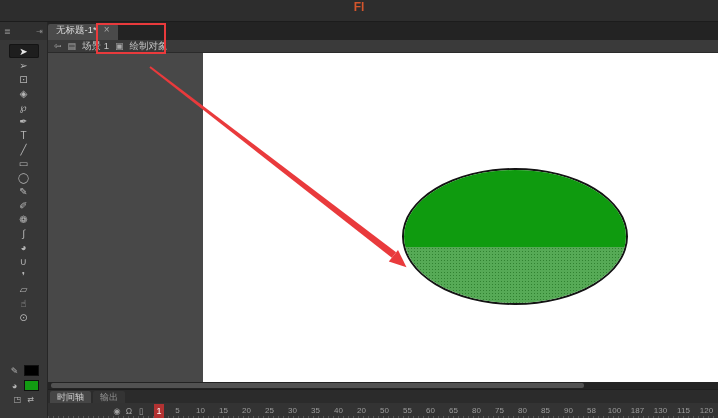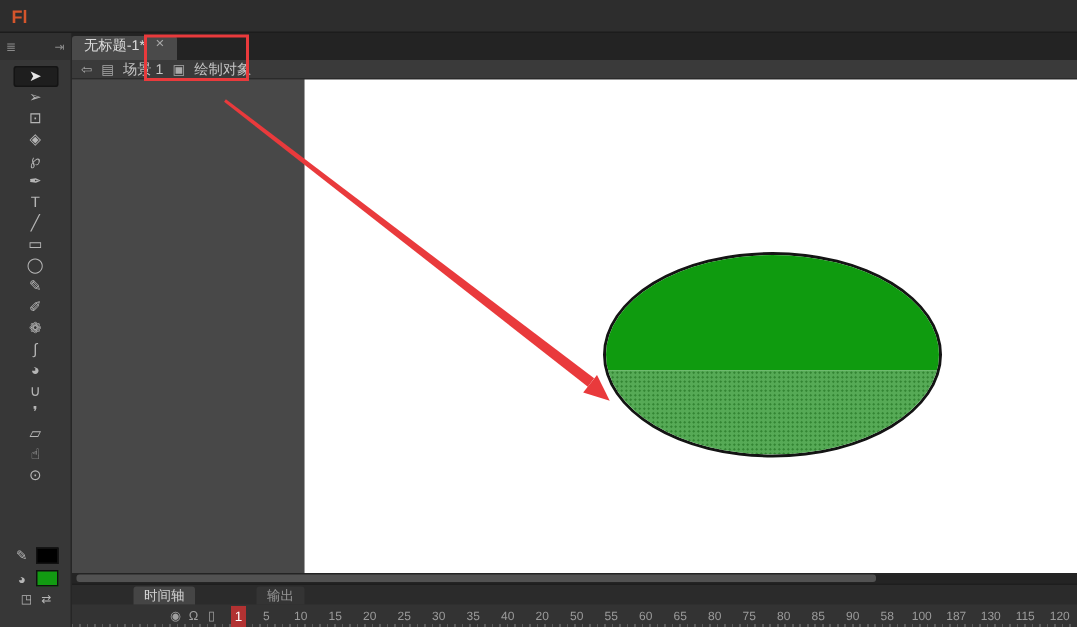--- a/index.html
+++ b/index.html
@@ -1,21 +1,21 @@
 <!DOCTYPE html>
 <html><head>
 <meta charset="utf-8">
 <style>
   html,body{margin:0;padding:0;background:#555;}
   .app{position:relative;width:718px;height:418px;overflow:hidden;
        font-family:"Liberation Sans","DejaVu Sans",sans-serif;background:#333;
        -webkit-font-smoothing:antialiased;}
   
   .menubar{position:absolute;left:0;top:0;right:0;height:22px;background:#2d2d2d;
-           display:flex;align-items:center;border-bottom:1px solid #1c1c1c;box-sizing:border-box;}
+           display:flex;align-items:center;border-bottom:1px solid #1c1c1c;box-sizing:border-box;flex-direction:column;}
   .logo{width:26px;text-align:center;font-weight:bold;font-size:12px;color:#d4552c;}
   .menu-item{font-size:10px;color:#c9c9c9;padding:0 8px;line-height:22px;white-space:nowrap;cursor:default;}
   
   .toolbar{position:absolute;left:0;top:22px;width:48px;bottom:0;background:#373737;
            border-right:1px solid #262626;box-sizing:border-box;}
   .tools-header{height:18px;background:#303030;display:flex;align-items:center;
                 justify-content:space-between;padding:0 4px;color:#8a8a8a;font-size:8px;}
   .tool{width:30px;height:14px;margin:0 auto;display:flex;align-items:center;justify-content:center;
         color:#b5b5b5;font-size:10px;border-radius:2px;cursor:default;}
   .tool.active{background:#1e1e1e;color:#e6e6e6;box-shadow:inset 0 0 0 1px #141414;}
@@ -42,21 +42,21 @@
            border:2px solid #141414;overflow:hidden;box-sizing:border-box;}
   .ellipse .half-top{height:58%;}
   .ellipse .half-bottom{height:42%;
        background-image:radial-gradient(circle,rgba(10,90,10,.5) .7px,transparent .8px);
        background-size:3px 3px;}
   
   .bottom{position:absolute;left:48px;right:0;bottom:0;height:36px;background:#2e2e2e;}
   .hscroll{height:8px;background:#242424;position:relative;border-bottom:1px solid #1e1e1e;box-sizing:border-box;}
   .hthumb{position:absolute;left:3px;top:1px;width:533px;height:5px;background:#525252;border-radius:2px;}
   .panel-tabs{height:13px;background:#2b2b2b;display:flex;align-items:flex-end;gap:2px;padding-left:2px;}
-  .ptab{font-size:9px;color:#969696;padding:0 7px;height:12px;line-height:12px;background:#343434;border-radius:2px 2px 0 0;margin-left:39px;}
+  .ptab{font-size:9px;color:#969696;padding:0 7px;height:12px;line-height:12px;background:#343434;border-radius:2px 2px 0 0;}
   .ptab.active{background:#454545;color:#d0d0d0;}
   .ruler{height:15px;background:#333;display:flex;align-items:center;padding-left:64px;
          background-image:repeating-linear-gradient(90deg,#5a5a5a 0 1px,transparent 1px 5px);
          background-size:100% 2px;background-position:0 100%;background-repeat:no-repeat;}
   .ruler .hicon{width:10px;text-align:center;color:#a0a0a0;font-size:8.5px;margin-right:2px;}
   .playhead{width:10px;height:14px;color:#fff;font-size:9px;text-align:center;line-height:14px;margin:0 2px 0 6px;}
   .frames{display:flex;overflow:hidden;flex:1;}
   .frame-number{width:23px;flex:0 0 23px;text-align:center;font-size:8px;color:#9b9b9b;}
   
   .overlay{position:absolute;left:0;top:0;width:718px;height:418px;pointer-events:none;z-index:50;}

